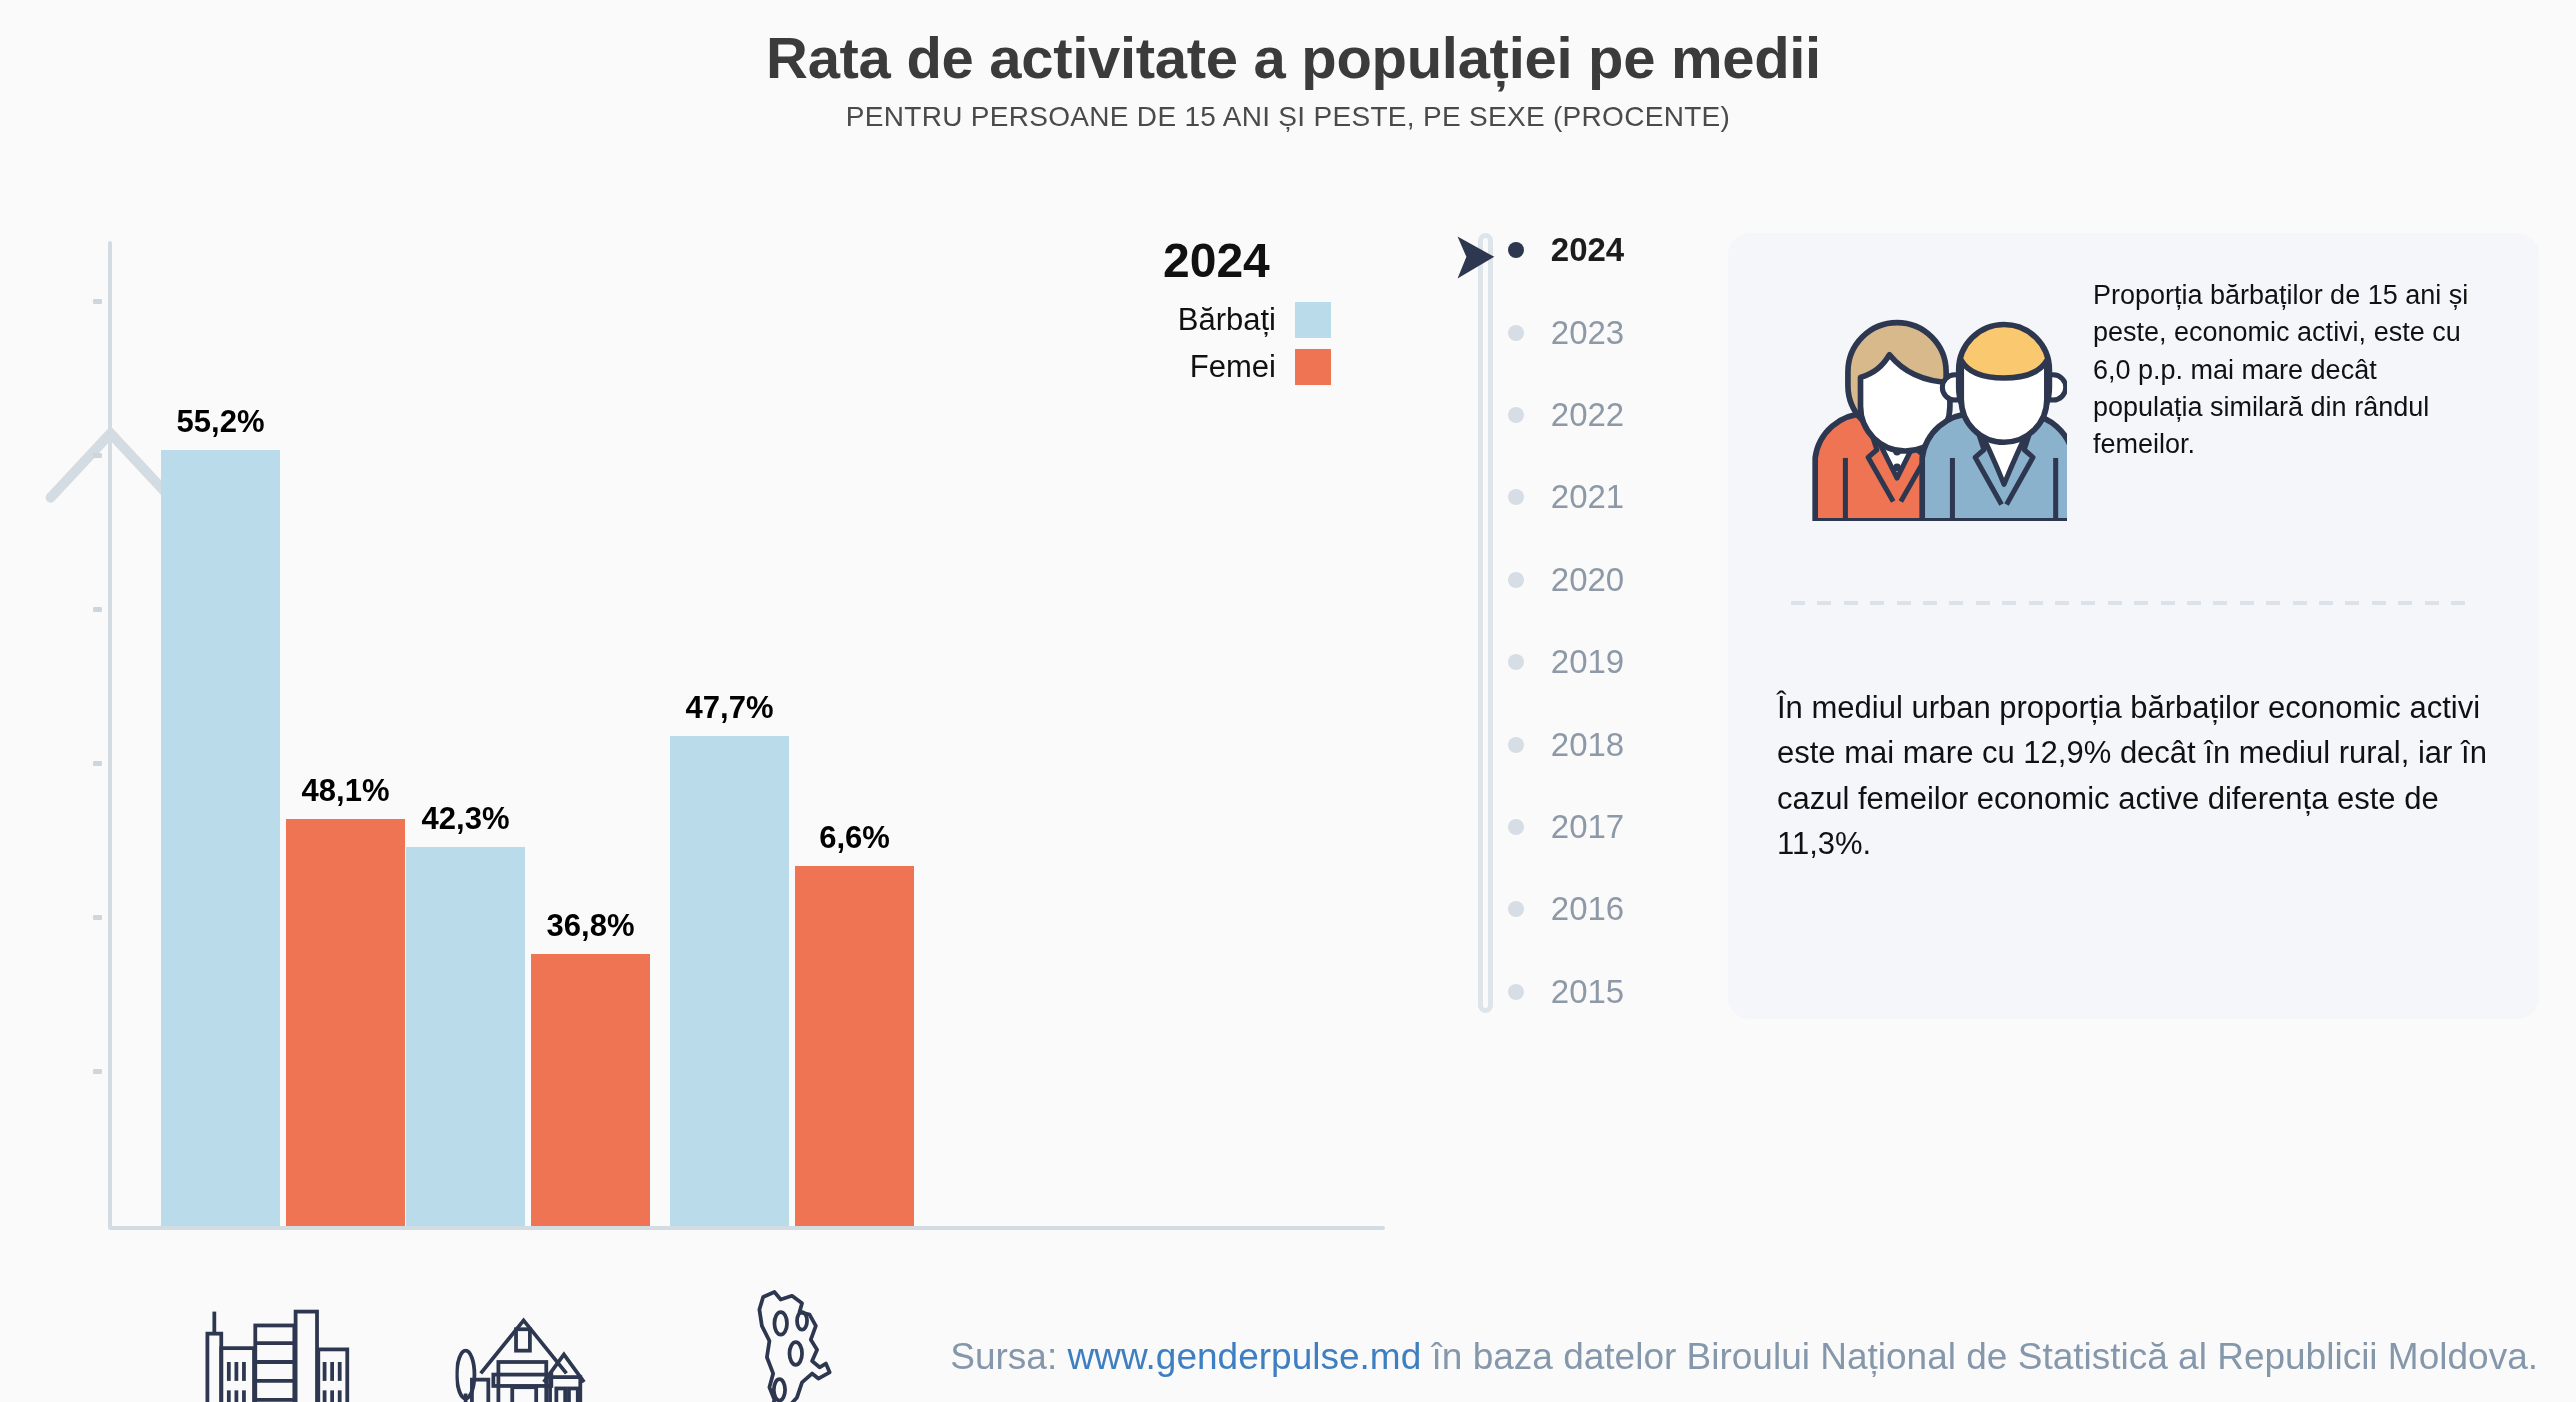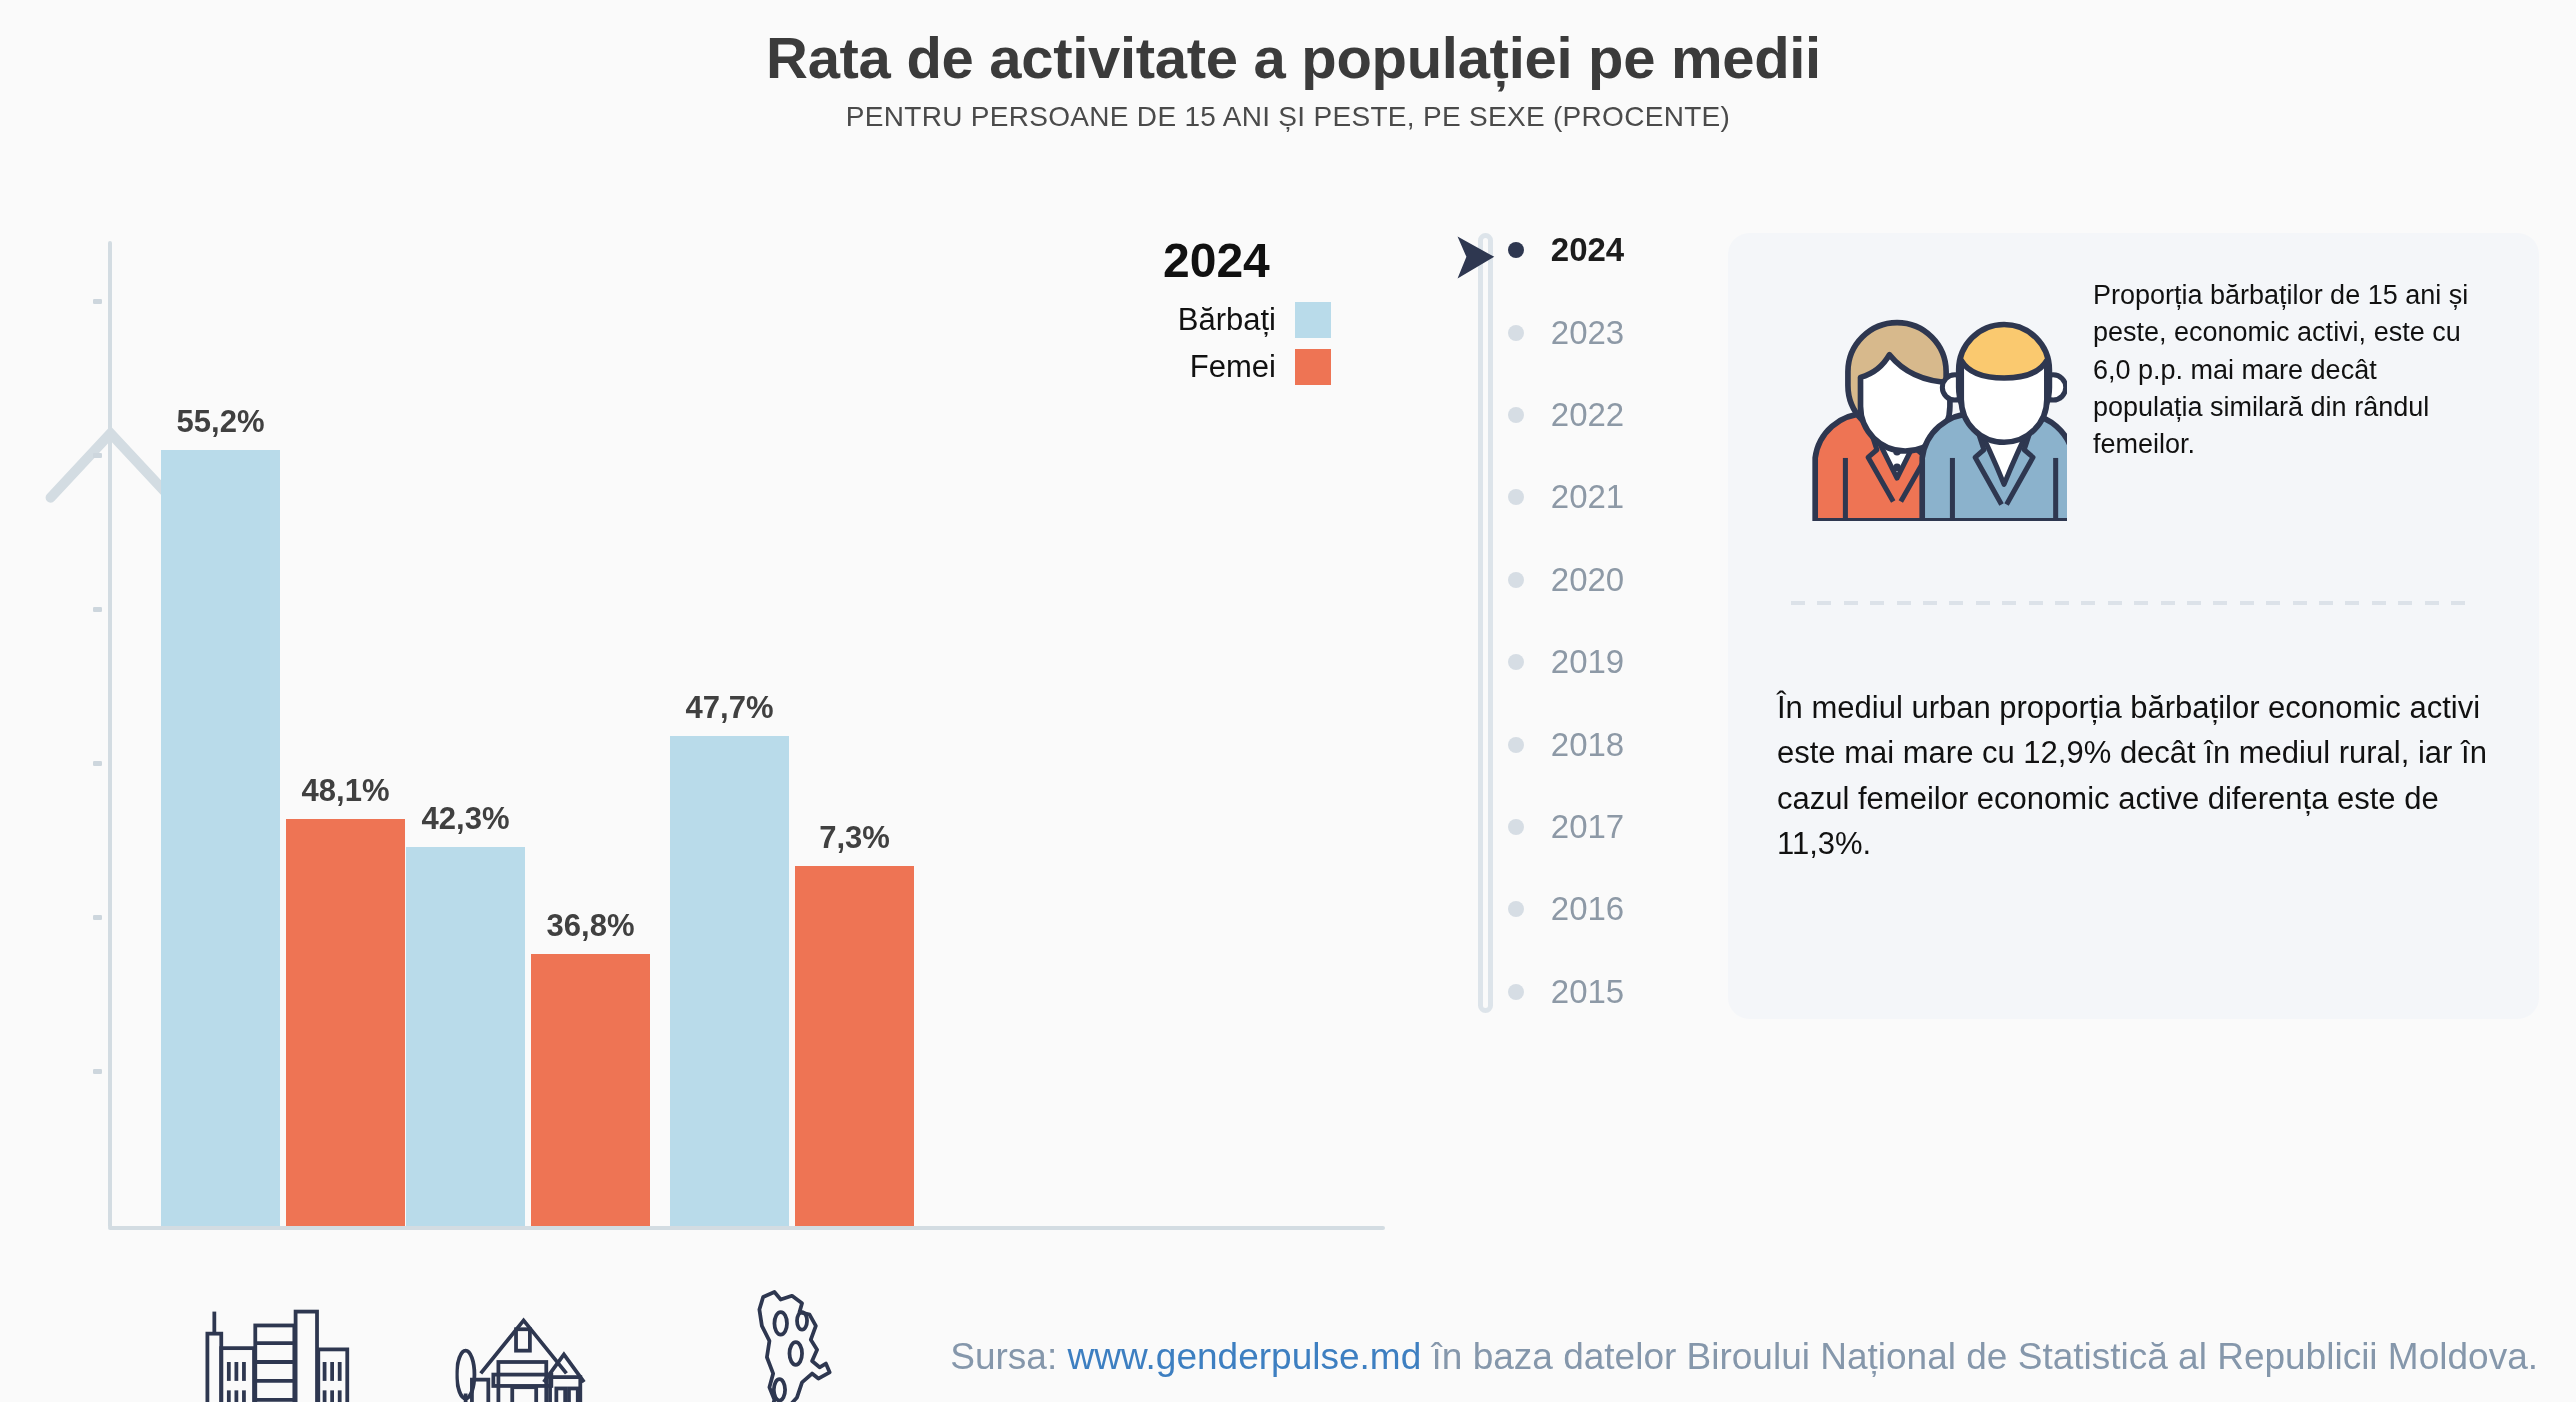--- a/index.html
+++ b/index.html
@@ -47,21 +47,21 @@
   .bars{position:absolute;left:113px;top:0;width:1277px;height:1022px;}
   .group{position:absolute;bottom:4.4px;height:880px;}
   .bar{
     position:absolute;bottom:0;width:119px;
   }
   .bar.male{background:#b9dbea;}
   .bar.female{background:#ee7454;}
   .bar-label{
     position:absolute;bottom:100%;left:50%;transform:translateX(-50%);
     margin-bottom:10px;
-    font-size:31px;font-weight:bold;color:#404040;white-space:nowrap;
+    font-size:31px;font-weight:bold;color:#000000;white-space:nowrap;
   }
 
   .cat-icon{position:absolute;bottom:-201px;left:50%;transform:translateX(-50%);}
 
   
   .legend{position:absolute;left:1163px;top:233px;width:182px;}
   .legend-year{
     font-size:48px;font-weight:bold;color:#111;text-align:left;
     margin-bottom:14px;
   }
@@ -222,21 +222,21 @@
       <line x1="16" y1="150" x2="16" y2="188"></line>
       <line x1="0" y1="190" x2="214" y2="190" stroke-width="8"></line>
     </g>
             </svg></div>
         </div>
         <div class="group" style="left: 557px; width: 244px;">
           <div class="bar male" style="left: 0px; height: 490px; background: rgb(185, 219, 234);">
             <div class="bar-label">47,7%</div>
           </div>
           <div class="bar female" style="left: 125px; height: 360px; background: rgb(238, 116, 84);">
-            <div class="bar-label">7,3%</div>
+            <div class="bar-label">6,6%</div>
           </div>
           <div class="cat-icon"><svg viewBox="0 0 160 220" width="101" height="138">
     <g fill="none" stroke="#2e3750" stroke-width="6" stroke-linejoin="round">
       <path d="M34 16 L52 8 L62 20 L80 14 L96 26 L92 40 L108 44 L118 62 L110 84 L120 100 L112 118 L124 128 L134 122 L140 136 L122 146 L112 138 L96 152 L88 176 L70 196 L58 210 L46 200 L52 180 L44 160 L50 138 L40 112 L44 86 L32 62 L28 36 Z"></path>
       <ellipse cx="62" cy="58" rx="10" ry="18"></ellipse>
       <ellipse cx="96" cy="54" rx="8" ry="14"></ellipse>
       <ellipse cx="86" cy="106" rx="10" ry="18"></ellipse>
       <ellipse cx="60" cy="164" rx="9" ry="17"></ellipse>
     </g>
             </svg></div>

